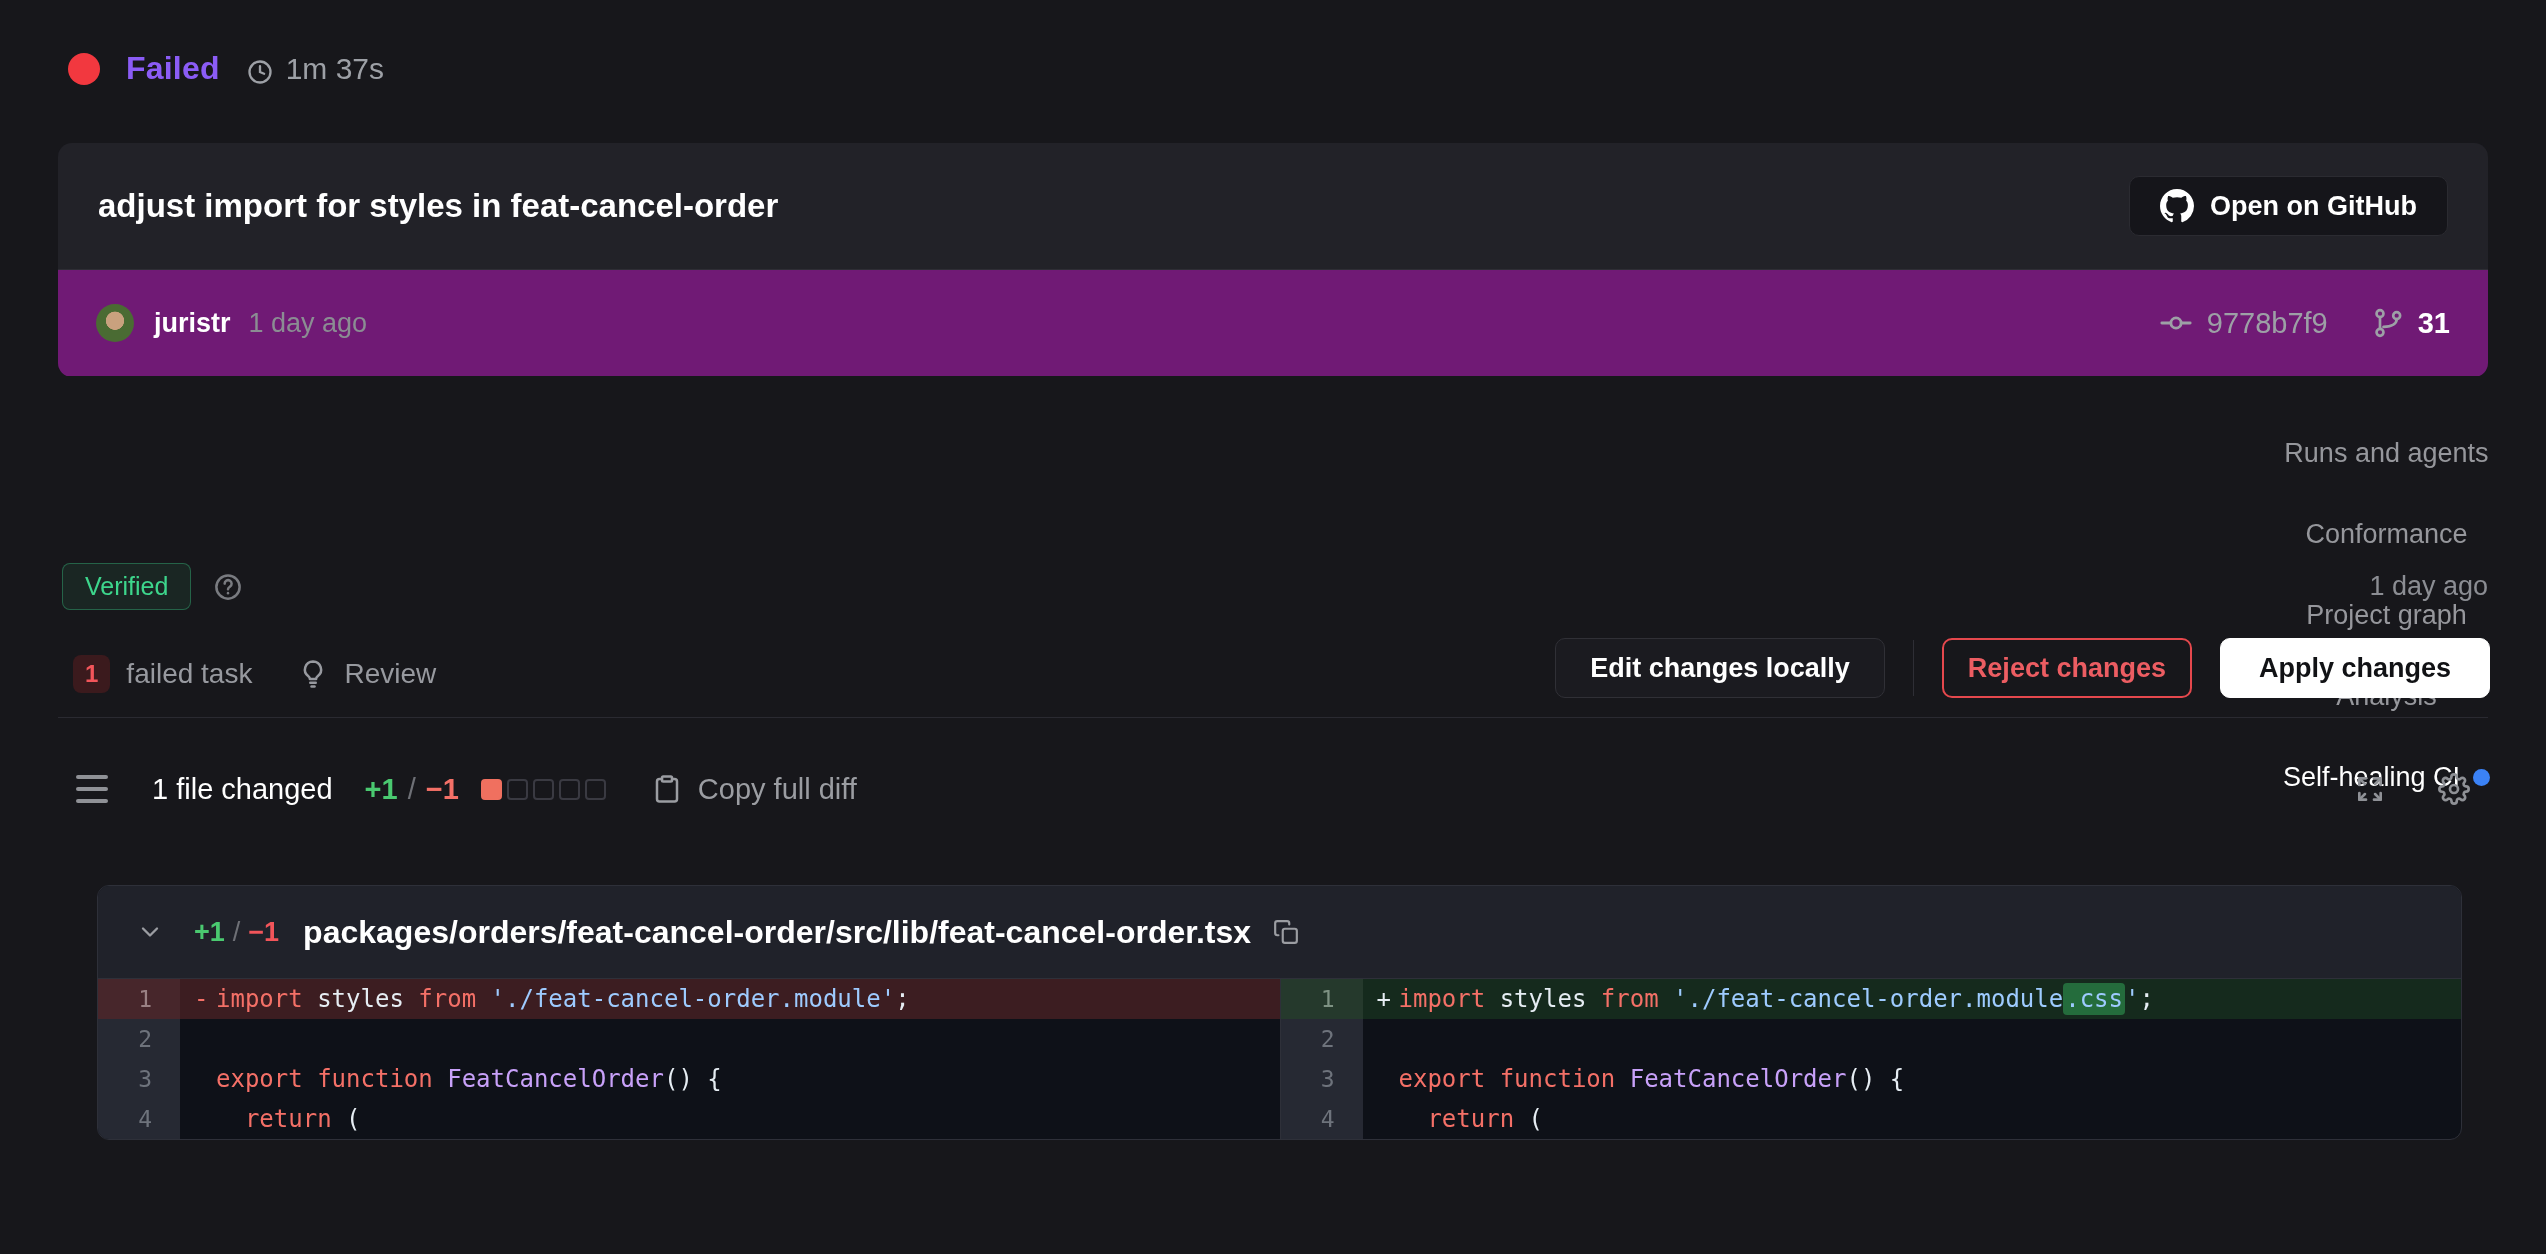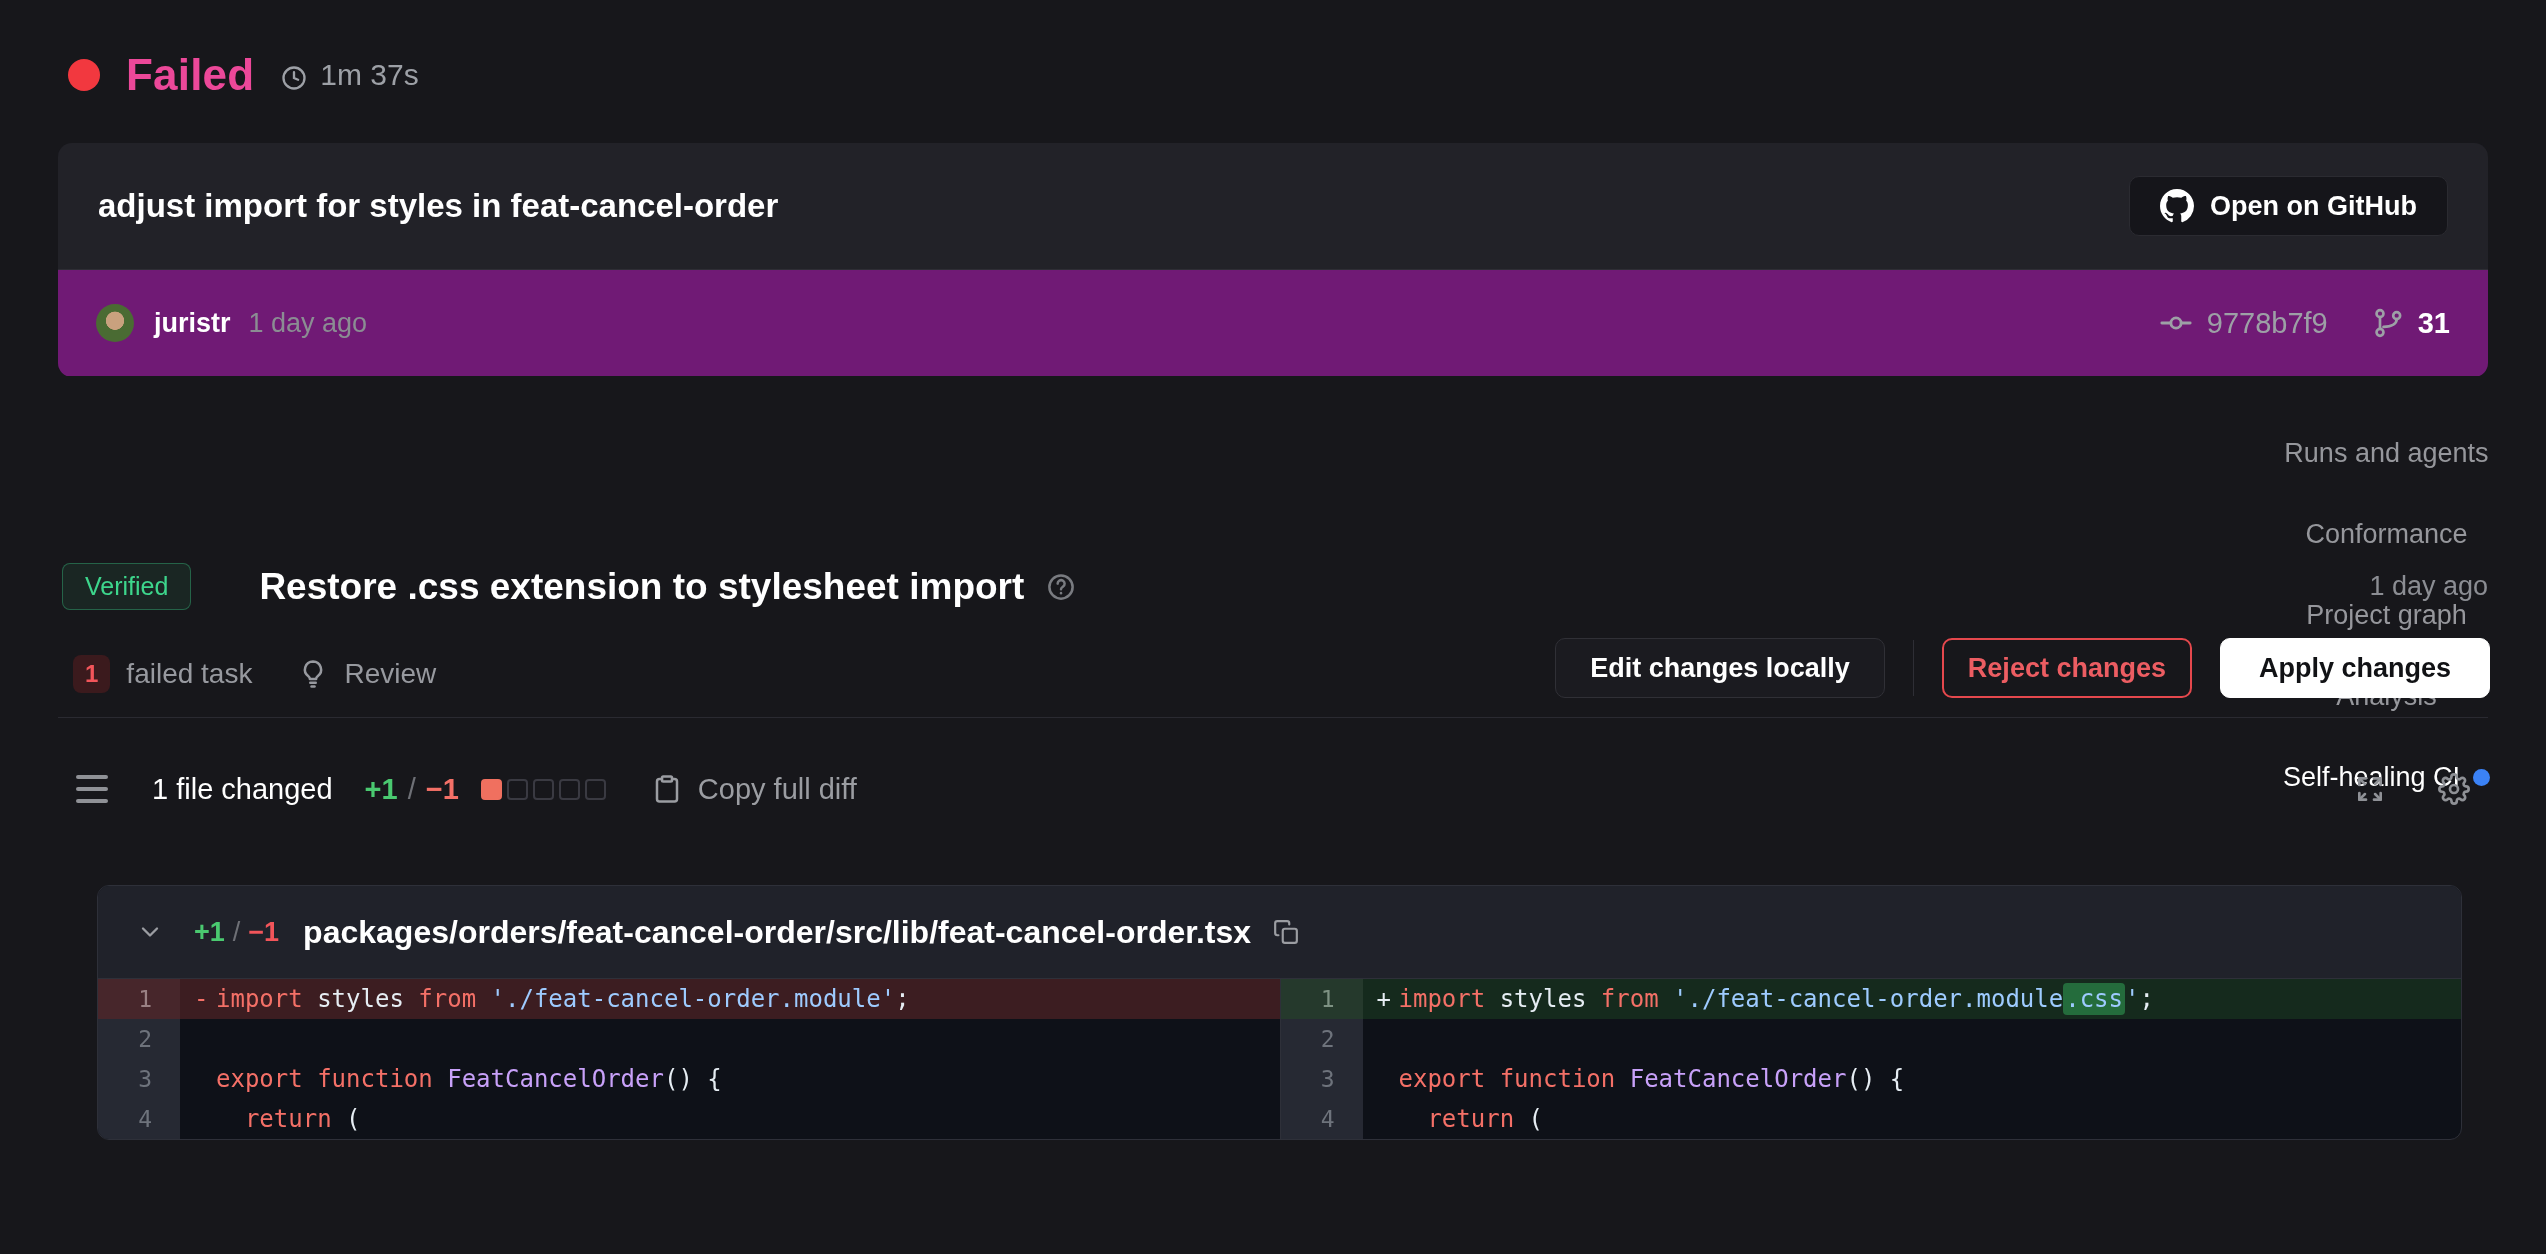--- a/index.html
+++ b/index.html
@@ -9,21 +9,21 @@
     font-family:"Liberation Sans", sans-serif;
     color:#e8eaed;
     position:relative;
     overflow:hidden;
   }
   svg { display:block; }
 
   
   .status-row { position:absolute; left:68px; top:50px; display:flex; align-items:center; gap:26px; }
   .fail-dot { width:32px; height:32px; border-radius:50%; background:#f2383f; }
-  .status-label { font-size:44px; font-weight:700; color:#ec4899; letter-spacing:.2px; }
+  .status-label { font-size:32px; font-weight:700; color:#8b5cf6; letter-spacing:.2px; }
   .duration { display:flex; align-items:flex-end; gap:12px; color:#9da0a6; font-size:30px; }
 
   
   .commit-card { position:absolute; left:58px; top:143px; width:2430px; height:234px; border-radius:14px; overflow:hidden; }
   .commit-header { height:127px; background:#222228; display:flex; align-items:center; padding:0 40px; border-bottom:1px solid #2e2e35; }
   .commit-title { font-size:33px; font-weight:700; color:#fff; flex:1 1 auto; }
   .github-btn { display:flex; align-items:center; gap:16px; background:#15151a; border:1px solid #2b2b31; border-radius:10px; height:60px; padding:0 30px; color:#fff; font-size:27px; font-weight:600; cursor:pointer; }
   .commit-footer { height:106px; background:#701a75; display:flex; align-items:center; padding:0 38px; }
   .avatar { width:38px; height:38px; border-radius:50%; background:radial-gradient(circle at 50% 44%, #c9a17e 0 31%, #4a6b33 33% 72%, #33491f 100%); flex:0 0 auto; }
   .author-name { margin-left:20px; font-size:27px; font-weight:700; color:#fff; }
@@ -161,21 +161,20 @@
   <span class="nav-item">Project graph</span>
   <span class="nav-item">Analysis</span>
   <span class="nav-item active">
     <span>Self-healing CI</span>
     <span class="nav-dot"></span>
   </span>
 </div>
 
 <div class="fix-header">
   <span class="verified-badge">Verified</span>
-  <span class="fix-title">Restore .css extension to stylesheet import</span>
   <svg class="help-icon" width="30" height="30" viewBox="0 0 24 24" fill="none" stroke="currentColor" stroke-width="2" stroke-linecap="round">
       <circle cx="12" cy="12" r="9.3"></circle>
       <path d="M9.3 9.3a2.8 2.8 0 1 1 4.3 2.4c-.9.6-1.6 1-1.6 2"></path>
       <line x1="12" y1="16.8" x2="12" y2="16.9"></line>
     </svg>
   <span class="fix-time">1 day ago</span>
 </div>
 
 <div class="tabs-row">
   <div class="tab">

